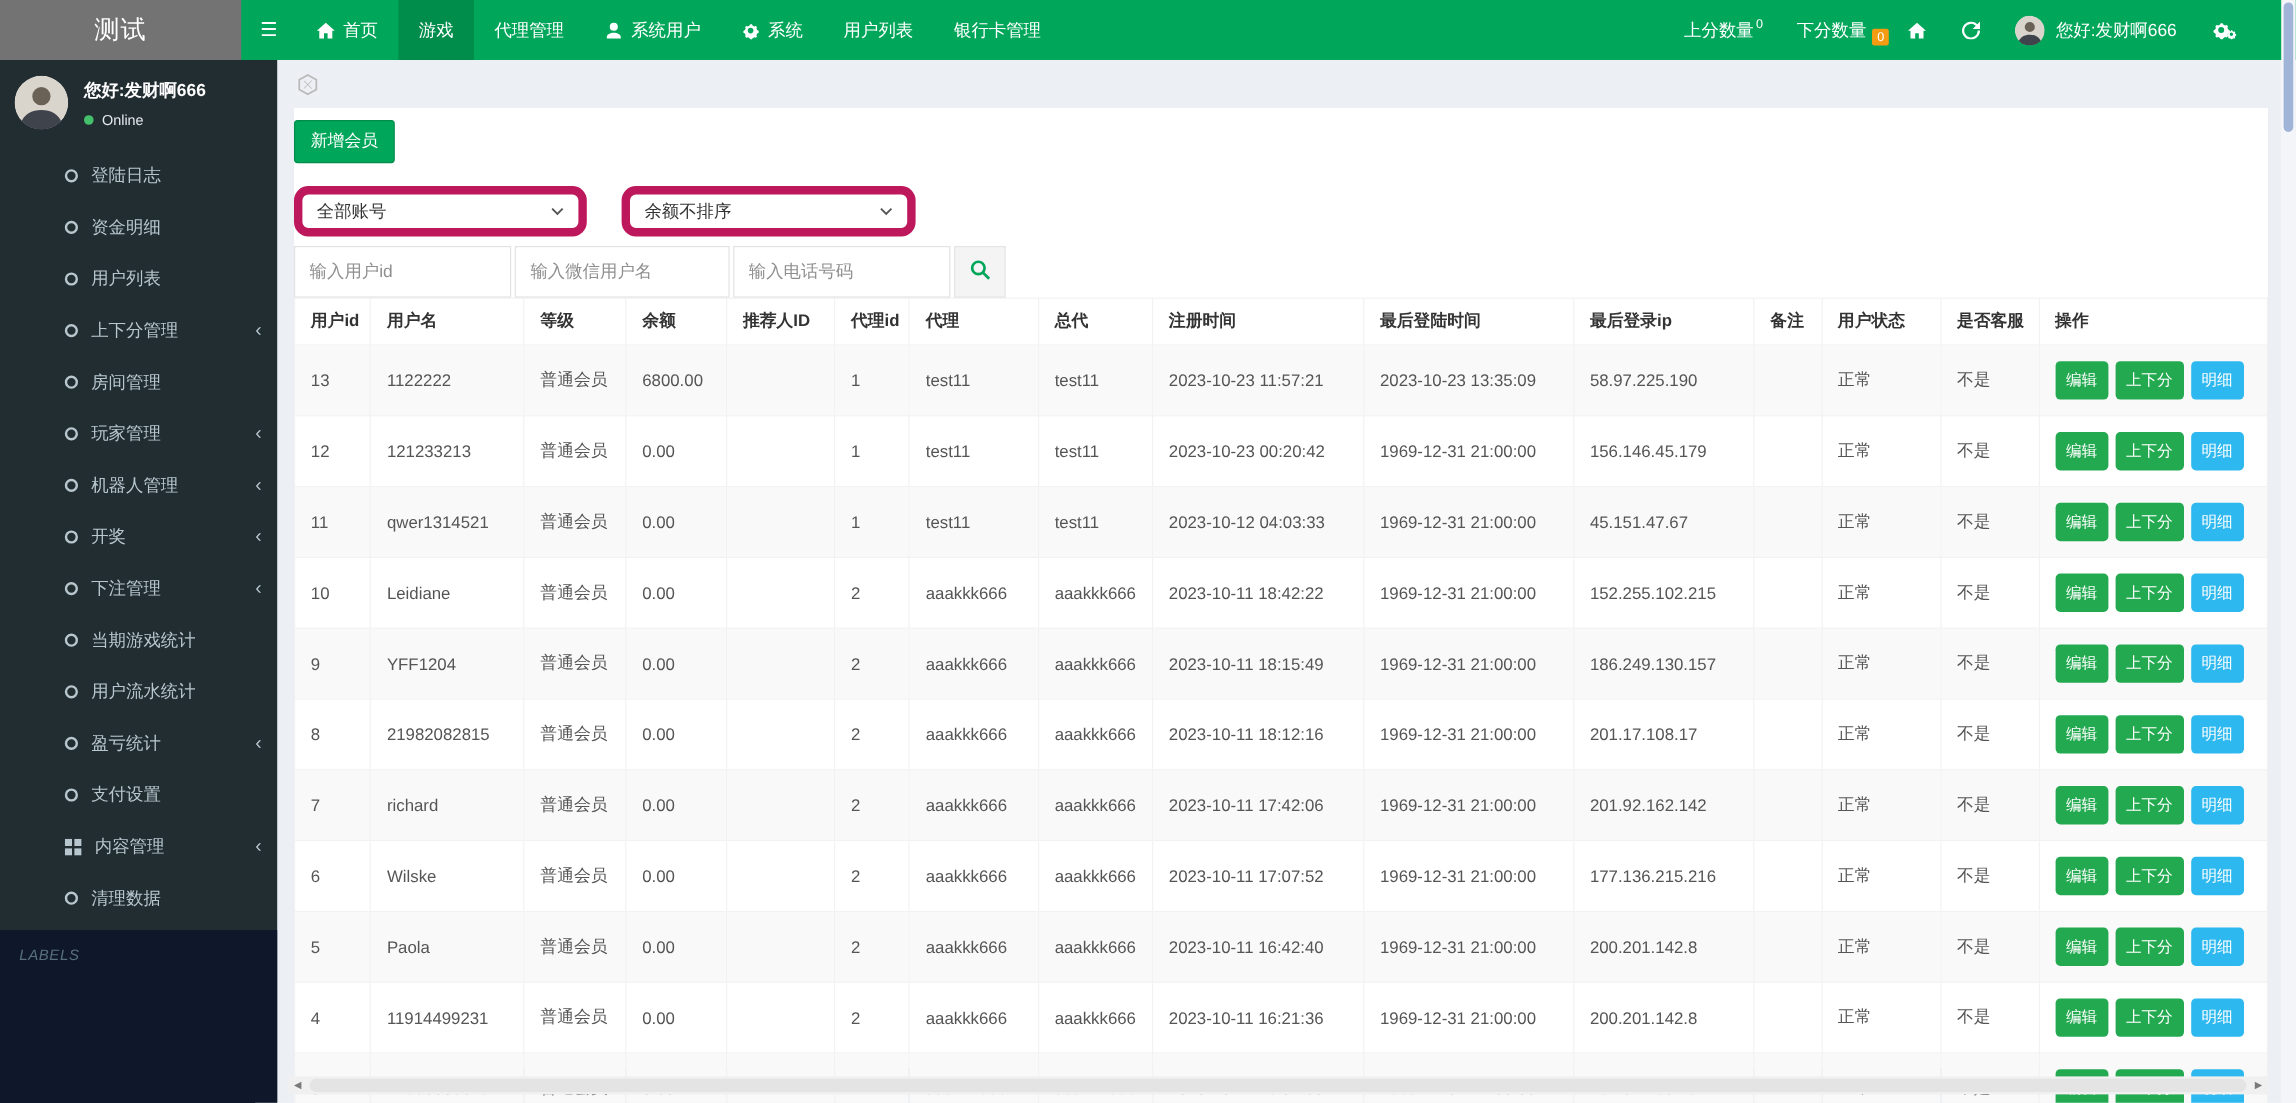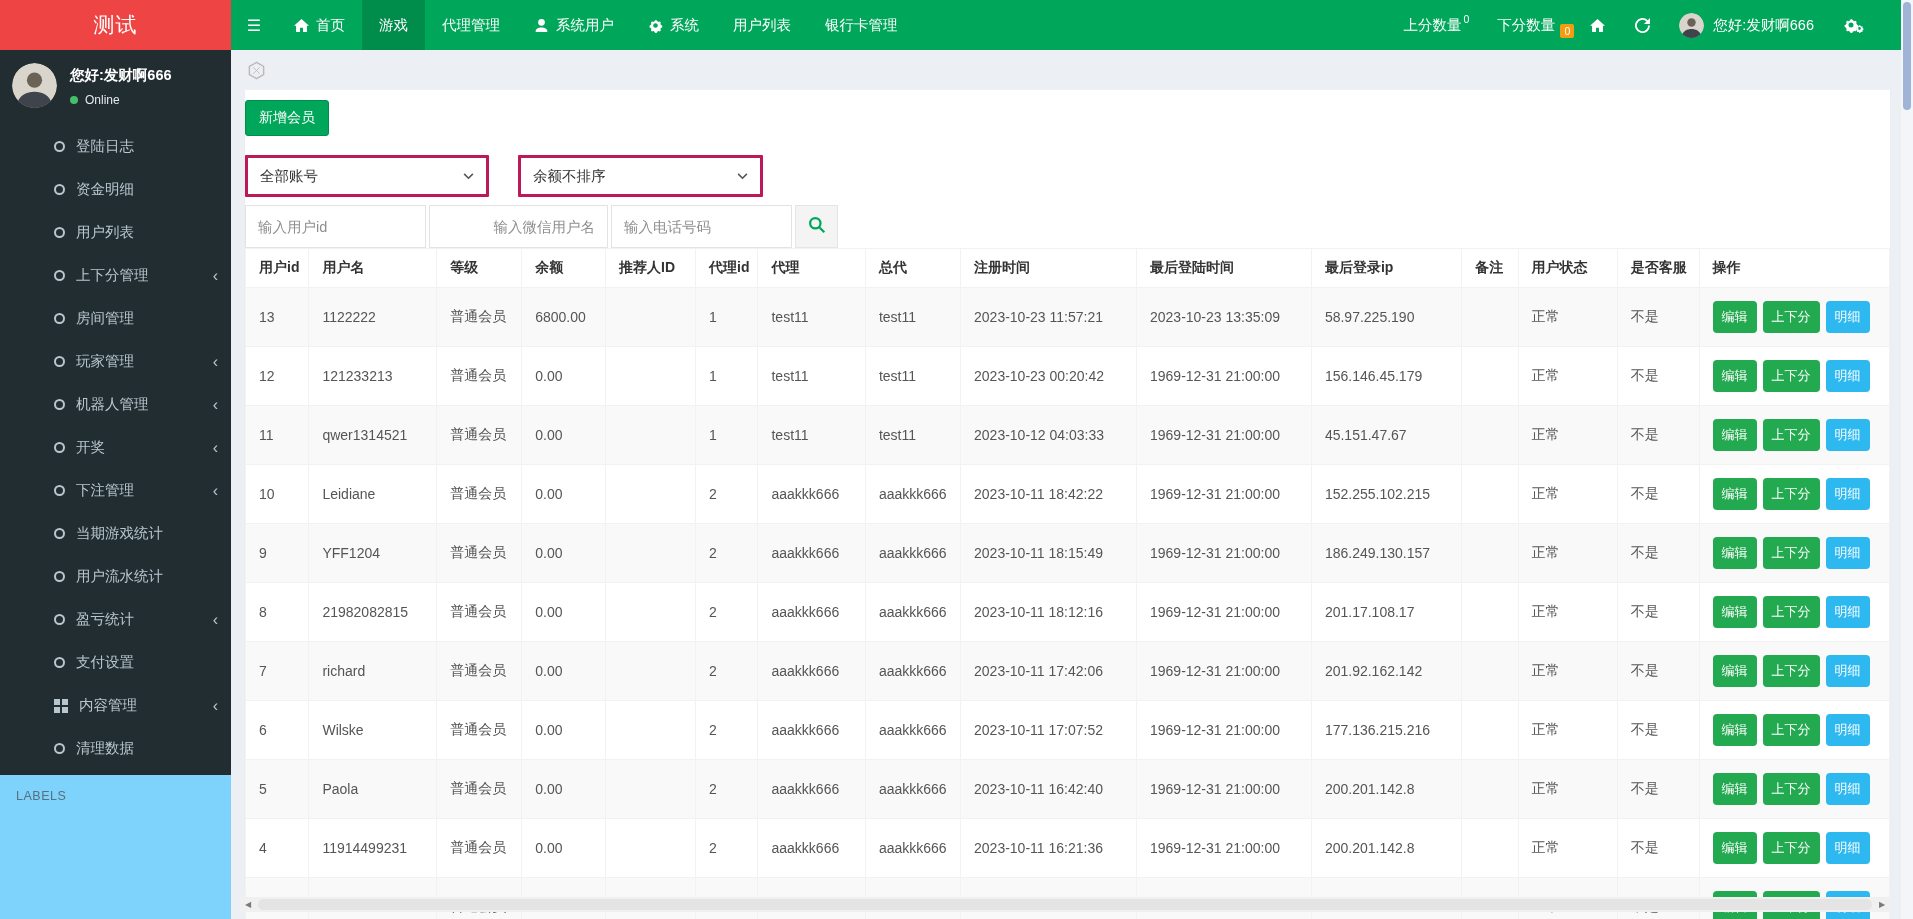--- a/index.html
+++ b/index.html
@@ -5,21 +5,21 @@
   * { box-sizing: border-box; margin: 0; padding: 0; }
   html,body { width:1913px; height:919px; overflow:hidden; }
   body {
     position:relative;
     font-family:"Liberation Sans","DejaVu Sans",sans-serif;
     background:#ecf0f5;
     color:#333;
   }
   
   .navbar { position:absolute; top:0; left:0; width:1913px; height:50px; background:#00a65a; display:flex; align-items:stretch; z-index:5; }
-  .brand { width:231px; background:#ef4444; color:#fff; font-size:21px; display:flex; align-items:center; justify-content:center; letter-spacing:1px; }
+  .brand { width:201px; background:#737373; color:#fff; font-size:21px; display:flex; align-items:center; justify-content:center; letter-spacing:1px; }
   .hamburger { width:46px; display:flex; align-items:center; justify-content:center; color:#fff; font-size:16px; cursor:pointer; }
   .nav-items { display:flex; align-items:stretch; }
   .nav-item { display:flex; align-items:center; gap:7px; padding:0 17px; color:#fff; font-size:14.5px; cursor:pointer; white-space:nowrap; }
   .nav-item.active { background:#008d4c; }
   .nav-ico { display:flex; align-items:center; }
   .nav-right { margin-left:auto; display:flex; align-items:center; padding-right:34px; }
   .nav-stat { position:relative; color:#fff; font-size:14.5px; padding:0 14px; cursor:pointer; white-space:nowrap; }
   .sup-count { font-size:10.5px; position:relative; top:-7px; margin-left:2px; }
   .badge-count { position:absolute; top:8px; right:1px; background:#f39c12; color:#fff; font-size:10.5px; line-height:1; padding:2px 4px; border-radius:2px; }
   .icon-link { color:#fff; padding:0 15px; display:flex; align-items:center; cursor:pointer; }
@@ -33,30 +33,30 @@
   .user-panel { display:flex; gap:13px; padding:13px 12px 12px 12px; }
   .user-avatar { width:45px; height:45px; border-radius:50%; overflow:hidden; flex:none; }
   .user-greeting { color:#fff; font-size:14.5px; font-weight:bold; margin-top:3px; }
   .user-status { display:flex; align-items:center; gap:7px; margin-top:8px; color:#e4e9ec; font-size:12px; cursor:pointer; }
   .dot { width:8px; height:8px; border-radius:50%; background:#44c06a; }
   .menu { margin-top:5px;padding-left:34px; }
   .menu-item { height:43px; display:flex; align-items:center; gap:11px; padding:0 13px 0 20px; color:#b8c7ce; font-size:14.5px; cursor:pointer; }
   .ring { width:11px; height:11px; border:2px solid #b8c7ce; border-radius:50%; flex:none; }
   .grid-ico { width:14px; height:14px; flex:none; display:flex; }
   .chev { margin-left:auto; font-size:16px; line-height:1; }
-  .labels-block { flex:1; background:#7dd3fc; margin-top:5px; }
+  .labels-block { flex:1; background:#0f172a; margin-top:5px;font-style:italic; }
   .labels-title { color:#58707c; font-size:12.5px; padding:14px 16px; letter-spacing:0.5px; }
   
   .main { position:absolute; top:50px; left:231px; width:1682px; height:869px; background:#ecf0f5; }
   .crumb-row { height:40px; display:flex; align-items:center; padding-left:16px; }
   .hex-ico { display:flex; cursor:pointer; }
   .card { margin:0 23px 0 14px; background:#fff; height:800px; position:relative; box-shadow:0 1px 1px rgba(0,0,0,0.05); }
   .btn-add { display:inline-block; margin-top:10px; background:#00a65a; border:1px solid #008d4c; color:#fff; font-size:14px; padding:8px 13px; border-radius:3px; cursor:pointer; font-family:inherit; }
   .filter-row1 { margin-top:19px; display:flex; gap:29px; }
-  .select-box { width:244px; height:42px; border:3px solid #be185d; border-radius:1px; background:#fff; display:flex; align-items:center; padding:0 12px; font-size:14.5px; color:#333; cursor:pointer; }
+  .select-box { width:244px; height:42px; border:7px solid #be185d; border-radius:12px; background:#fff; display:flex; align-items:center; padding:0 12px; font-size:14.5px; color:#333; cursor:pointer; }
   .select-chev { margin-left:auto; display:flex; }
   .filter-row2 { margin-top:8px; display:flex; gap:3px; }
   .txt-input { width:181px; height:43px; border:1px solid #e3e3e3; padding:0 12px; font-size:14.5px; color:#333; font-family:inherit; outline:none; }
   .txt-input::placeholder { color:#8f8f8f; }
   .btn-search { width:43px; height:43px; background:#f4f4f4; border:1px solid #e5e5e5; display:flex; align-items:center; justify-content:center; cursor:pointer; }
   
   table { width:100%; border-collapse:collapse; table-layout:fixed; margin-top:0px; }
   th { text-align:left; font-size:14px; font-weight:bold; color:#333; padding:10px 13px; border:1px solid #f2f2f2; white-space:nowrap; overflow:hidden; }
   td { font-size:14px; color:#555; padding:13px; border:1px solid #f2f2f2; white-space:nowrap; overflow:hidden; }
   tr.odd td { background:#f9f9f9; }
@@ -289,21 +289,21 @@
         <span class="select-chev">
           <svg width="11" height="7" viewBox="0 0 12 8" fill="none" stroke="#555" stroke-width="1.8">
               <path d="M1 1l5 5 5-5"></path>
             </svg>
         </span>
       </div>
     </div>
 
     <div class="filter-row2">
       <input class="txt-input" placeholder="输入用户id" style="">
-      <input class="txt-input" style="width: 179px; text-align: right;" placeholder="输入微信用户名">
+      <input class="txt-input" style="width: 179px;" placeholder="输入微信用户名">
       <input class="txt-input" placeholder="输入电话号码" style="">
       <button class="btn-search">
         <span>
           <svg width="18" height="18" viewBox="0 0 16 16" fill="none" stroke="#00a65a" stroke-width="2">
               <circle cx="6.5" cy="6.5" r="4.6"></circle>
               <path d="M10.2 10.2l4.3 4.3"></path>
             </svg>
         </span>
       </button>
     </div>

